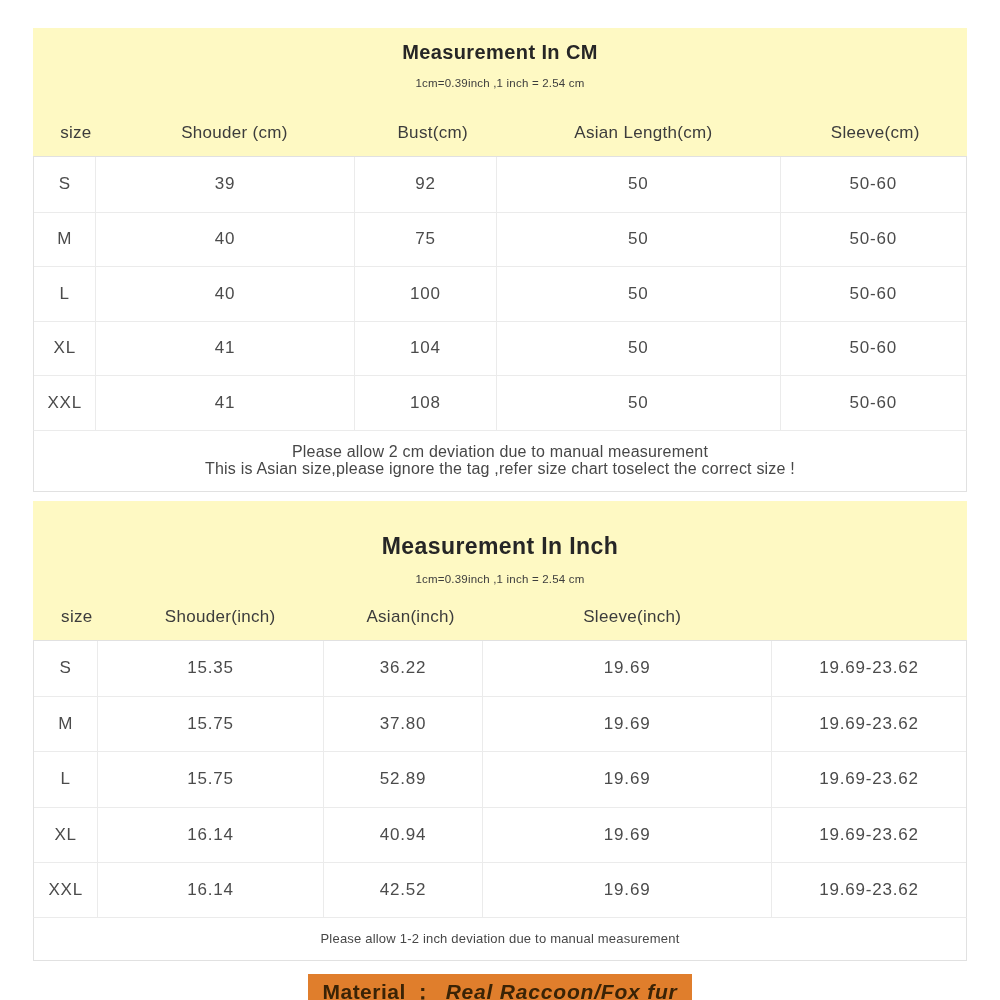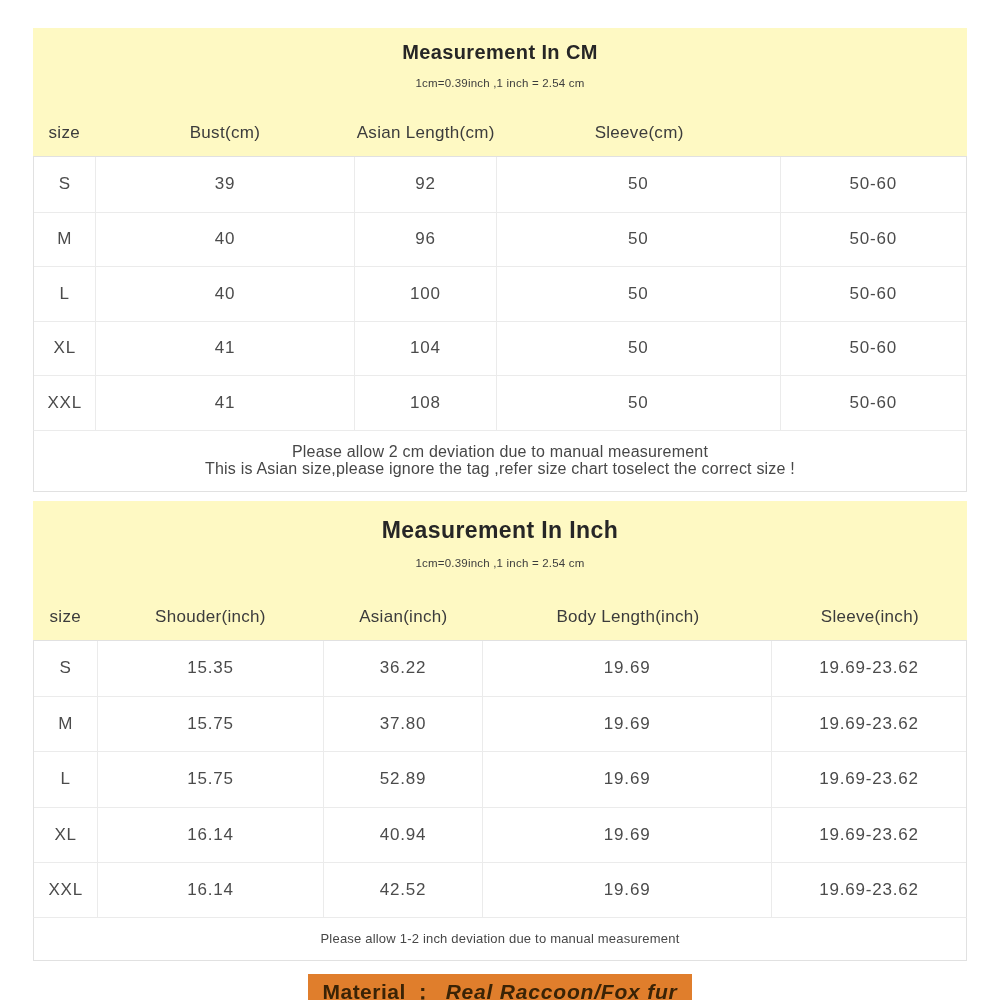--- a/index.html
+++ b/index.html
@@ -10,29 +10,29 @@
   .section { width:934px; margin:0 auto; }
   .section.cm { margin-top:28px; }
   .section.inch { margin-top:9px; }
 
   
   .band { background:#fef9c3; display:flex; flex-direction:column; }
   .cm .band { height:128px; }
   .inch .band { height:139px; }
   .band-title { text-align:center; font-weight:bold; color:#262626; letter-spacing:0.4px; }
   .cm .band-title { font-size:20px; margin-top:13px; }
-  .inch .band-title { font-size:23px; margin-top:16px; }
+  .inch .band-title { font-size:23px; margin-top:32px; }
   .band-subtitle { text-align:center; font-size:11.5px; color:#3d3d3d; margin-top:13px; letter-spacing:0.2px; }
 
   
   .grid { display:grid; }
   .cm .grid  { grid-template-columns:6.7% 27.7% 15.3% 30.4% 19.9%; }
   .inch .grid { grid-template-columns:6.9% 24.2% 17.1% 31.0% 20.8%; }
 
-  .header-row { margin-top:auto; height:46px; align-items:center; }
+  .header-row { margin-top:auto; height:46px; align-items:center;padding-left:12px; }
   .header-cell { text-align:center; font-size:17px; color:#3c3c3c; letter-spacing:0.3px; }
 
   .t-body { border:1px solid #e1e1e1; border-bottom:none; background:#fff; }
   .t-row { height:54.5px; align-items:center; }
   .inch .t-row { height:55.4px; }
   .t-row + .t-row { border-top:1px solid #ebebeb; }
   .t-cell { text-align:center; font-size:17px; color:#4b4b4b; letter-spacing:0.8px;
     height:100%; display:flex; align-items:center; justify-content:center; }
   .t-cell:not(:last-child) { border-right:1px solid #ebebeb; }
 
@@ -51,38 +51,39 @@
 <body>
 
 <div class="sheet">
 
   <div class="section cm">
     <div class="band">
       <div class="band-title">Measurement In CM</div>
       <div class="band-subtitle">1cm=0.39inch ,1 inch = 2.54 cm</div>
       <div class="grid header-row">
         <div class="header-cell">size</div>
+        <div class="header-cell">Shouder (cm)</div>
         <div class="header-cell">Bust(cm)</div>
         <div class="header-cell">Asian Length(cm)</div>
         <div class="header-cell">Sleeve(cm)</div>
       </div>
     </div>
 
     <div class="t-body">
       <div class="grid t-row">
         <div class="t-cell">S</div>
         <div class="t-cell">39</div>
         <div class="t-cell">92</div>
         <div class="t-cell">50</div>
         <div class="t-cell">50-60</div>
       </div>
       <div class="grid t-row">
         <div class="t-cell">M</div>
         <div class="t-cell">40</div>
-        <div class="t-cell">96</div>
+        <div class="t-cell">75</div>
         <div class="t-cell">50</div>
         <div class="t-cell">50-60</div>
       </div>
       <div class="grid t-row">
         <div class="t-cell">L</div>
         <div class="t-cell">40</div>
         <div class="t-cell">100</div>
         <div class="t-cell">50</div>
         <div class="t-cell">50-60</div>
       </div>
@@ -109,21 +110,20 @@
   </div>
 
   <div class="section inch">
     <div class="band">
       <div class="band-title">Measurement In Inch</div>
       <div class="band-subtitle">1cm=0.39inch ,1 inch = 2.54 cm</div>
       <div class="grid header-row">
         <div class="header-cell">size</div>
         <div class="header-cell">Shouder(inch)</div>
         <div class="header-cell">Asian(inch)</div>
-        <div class="header-cell">Body Length(inch)</div>
         <div class="header-cell">Sleeve(inch)</div>
       </div>
     </div>
 
     <div class="t-body">
       <div class="grid t-row">
         <div class="t-cell">S</div>
         <div class="t-cell">15.35</div>
         <div class="t-cell">36.22</div>
         <div class="t-cell">19.69</div>

